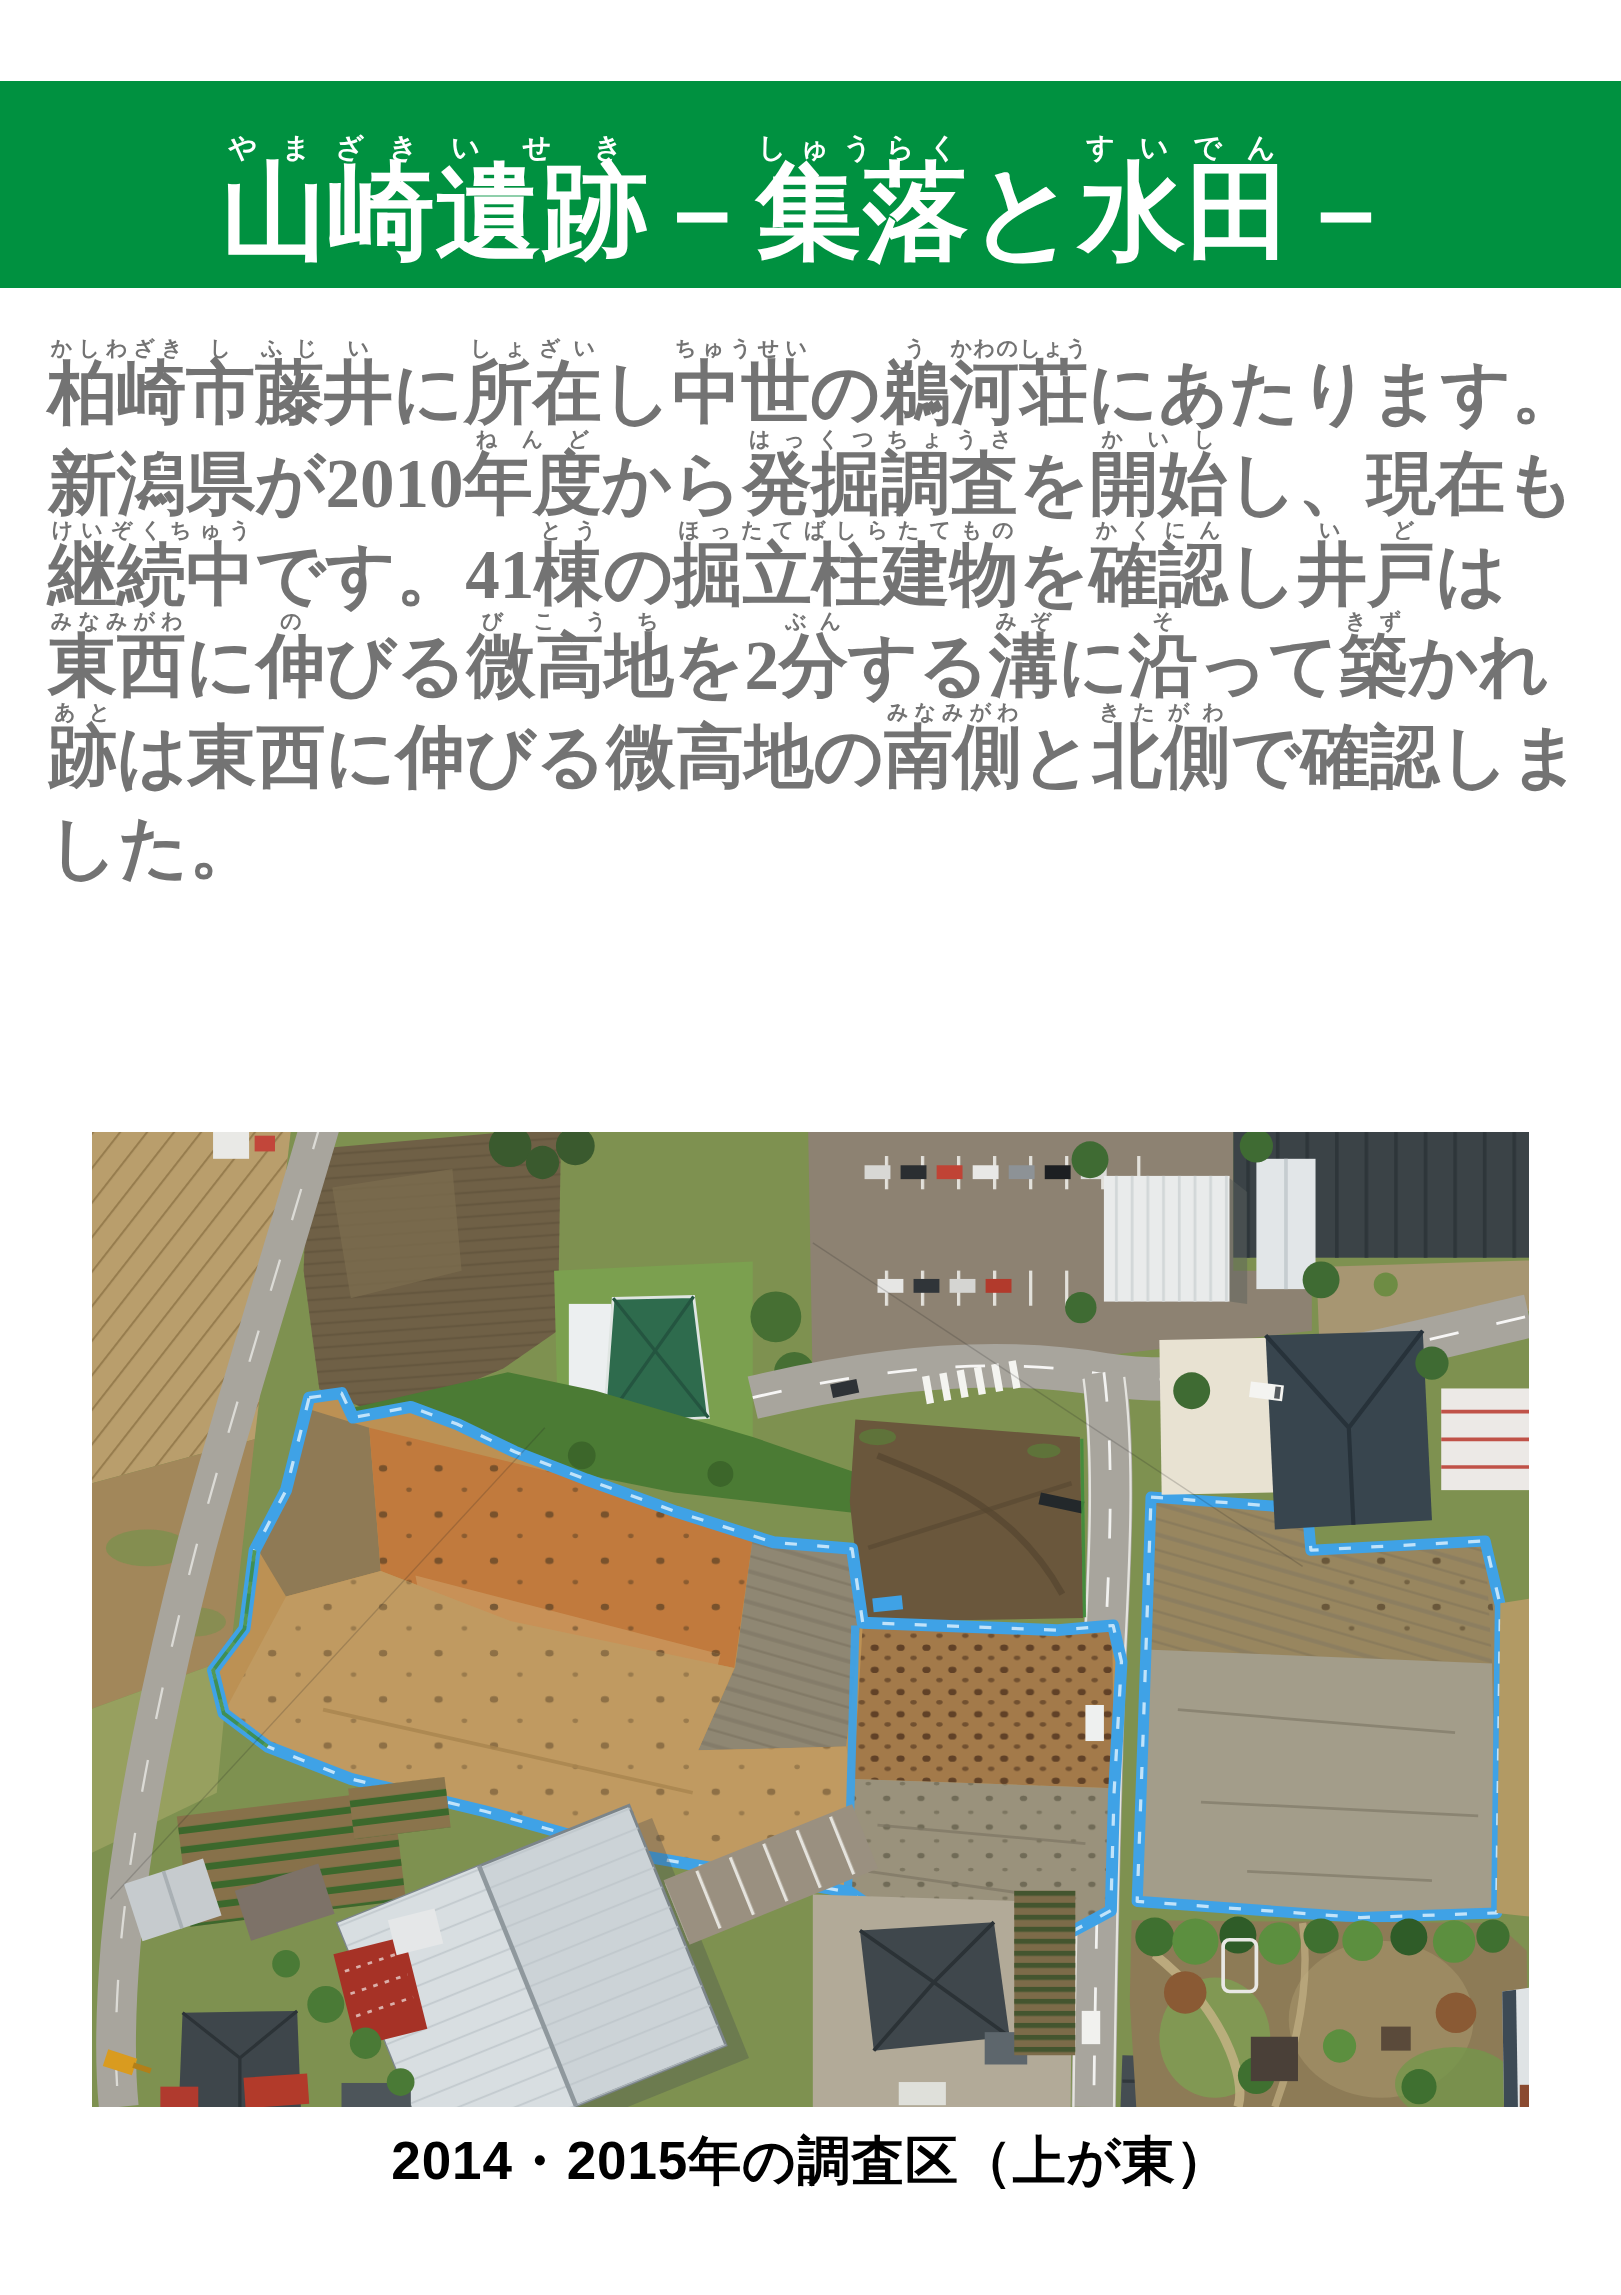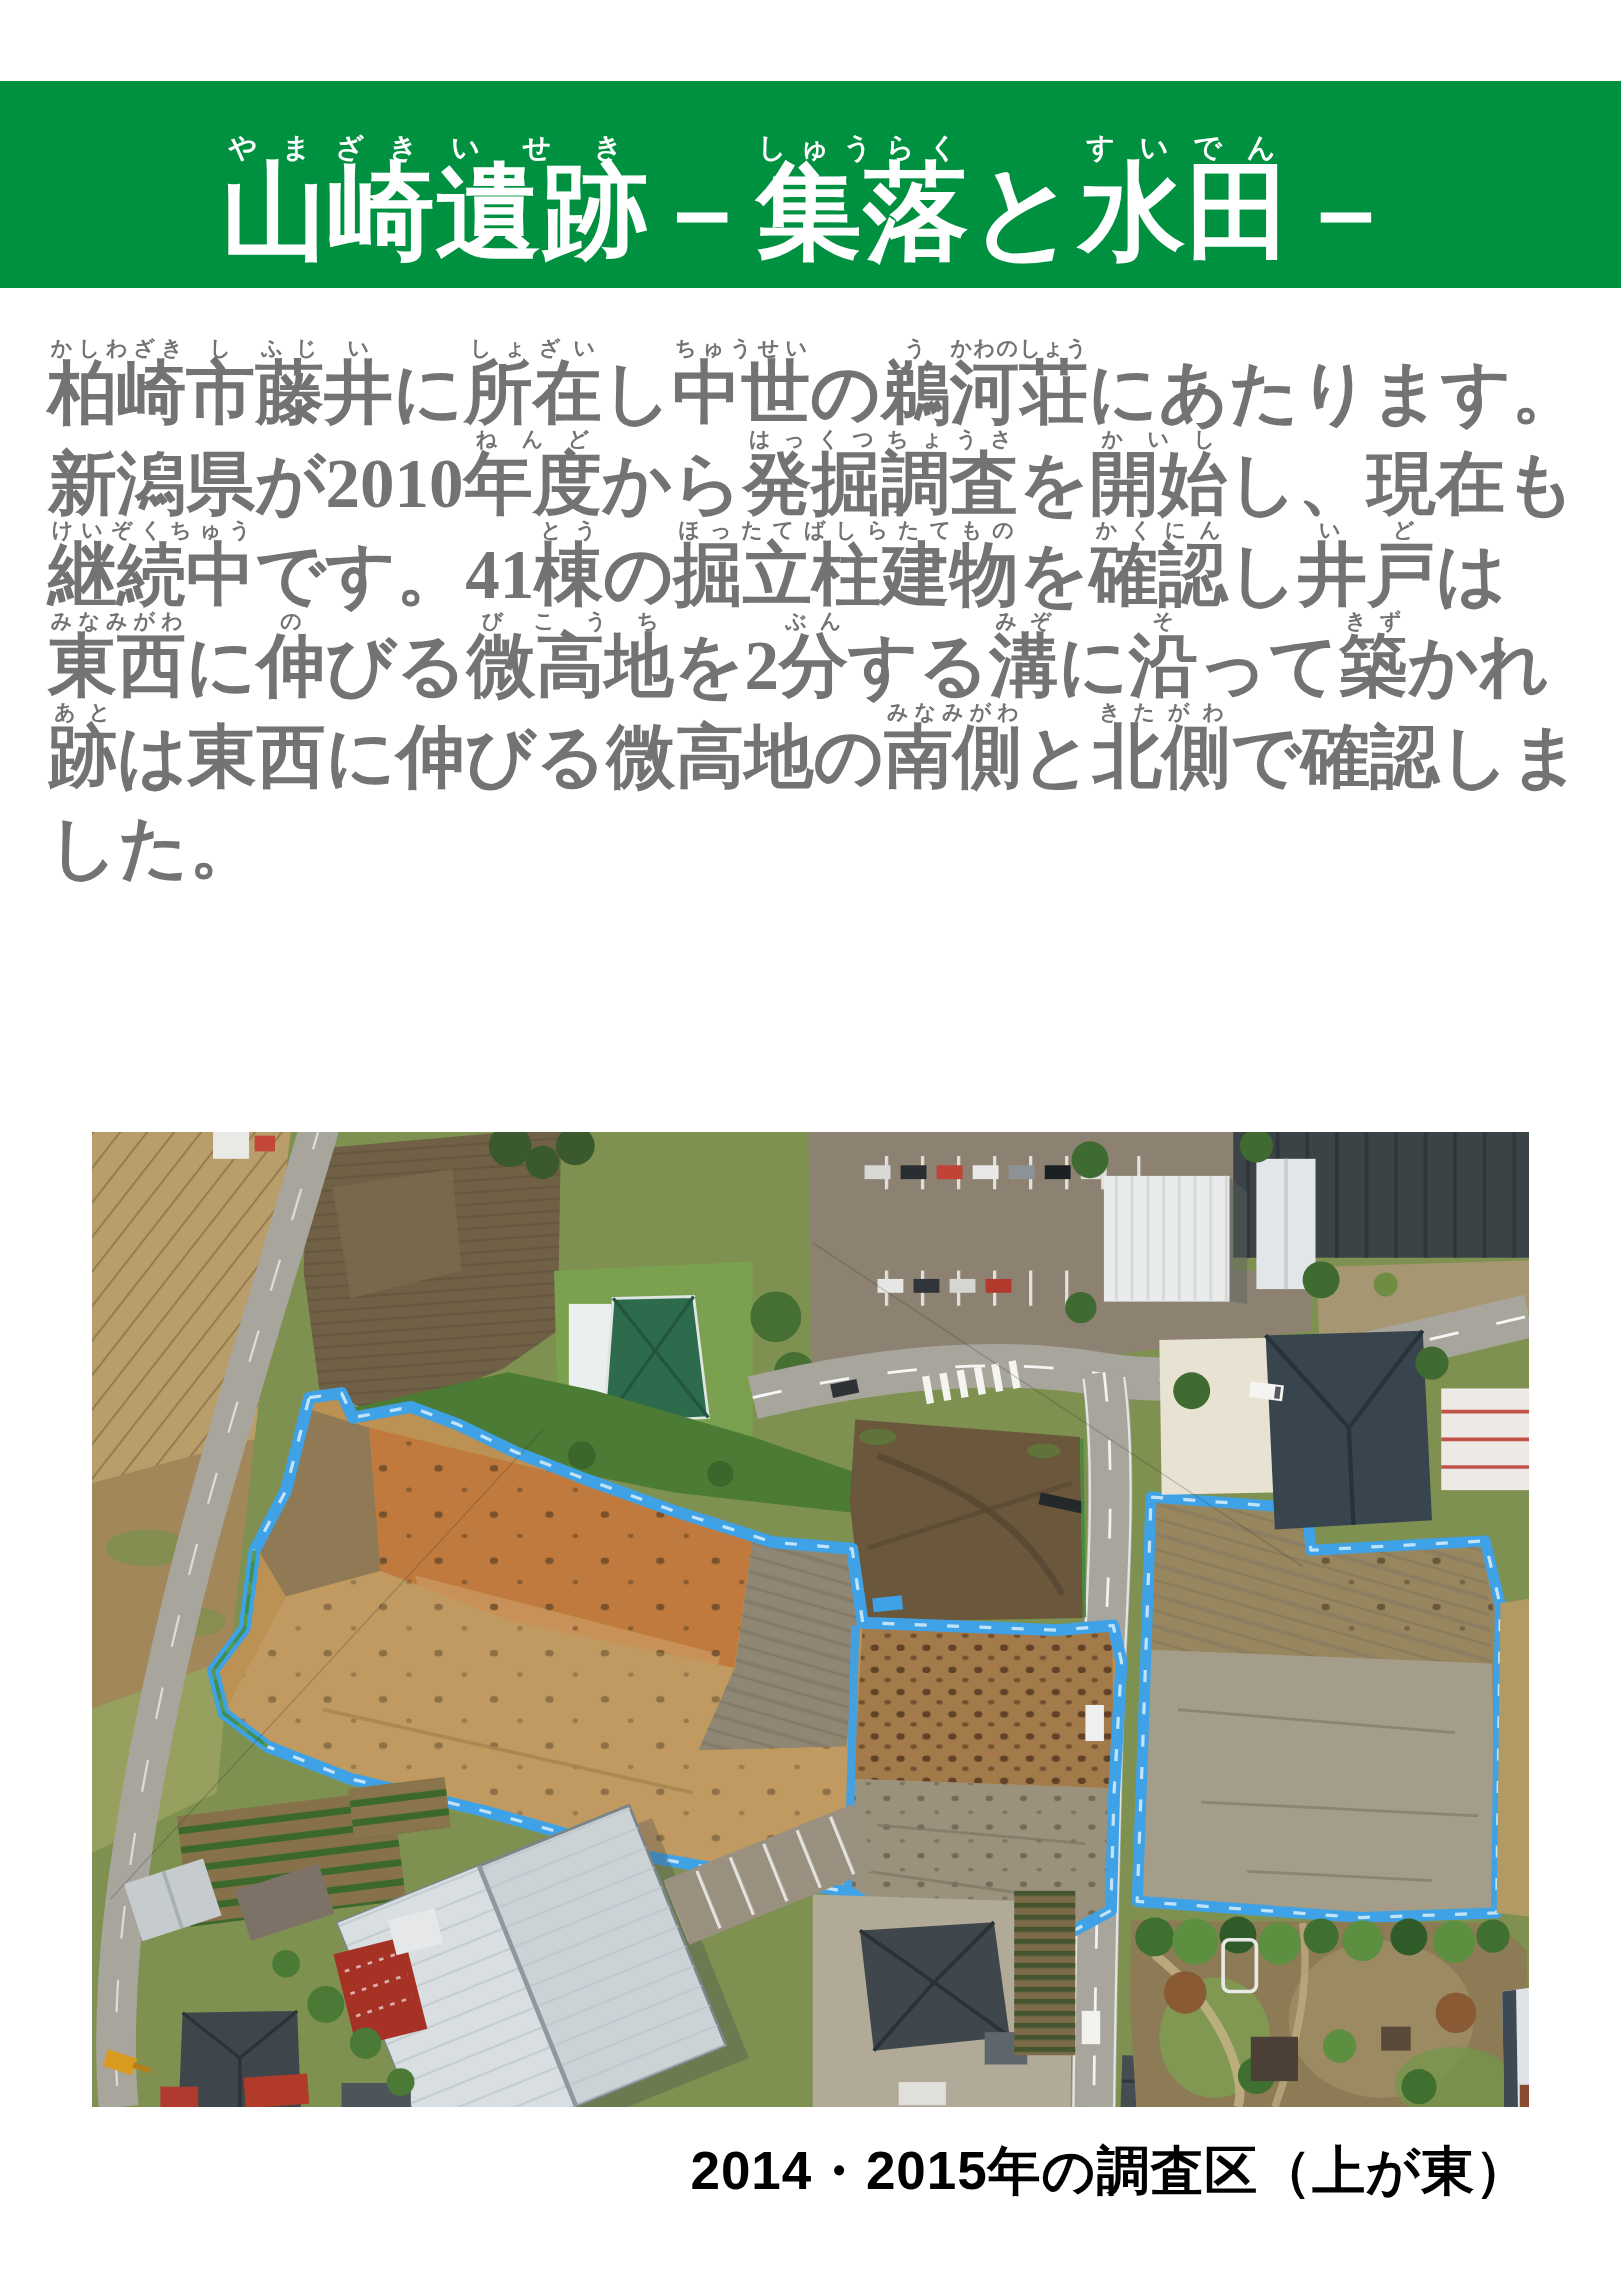--- a/index.html
+++ b/index.html
@@ -16,21 +16,21 @@
 
   
   .body-text{position:absolute;top:348px;left:48px;width:1539px;color:#737373;
              font-family:"Liberation Serif",serif;font-size:69px;font-weight:bold;}
   .body-text .line{height:91px;display:flex;align-items:flex-end;white-space:nowrap;overflow:visible;}
   .body-text rt{font-size:21px;font-weight:bold;letter-spacing:0.5px;}
 
   
   .photo-fig{position:absolute;top:1132px;left:92px;width:1437px;margin:0;}
   .photo-fig svg{display:block;width:1437px;height:975px;}
-  .caption{margin-top:29px;width:1437px;text-align:right;color:#000;
+  .caption{margin-top:19px;width:1437px;text-align:center;color:#000;
            font-size:53px;font-weight:bold;font-family:"Liberation Sans",sans-serif;letter-spacing:0.9px;}
 </style>
 </head>
 <body>
 
 <div class="page">
 
   <header class="banner" style="background: rgb(0, 145, 64);">
     <h1 class="title" style="color: rgb(255, 255, 255);"><ruby>山崎<rt>やまざき</rt></ruby><ruby>遺跡<rt>いせき</rt></ruby>－<ruby>集落<rt>しゅうらく</rt></ruby>と<ruby>水田<rt>すいでん</rt></ruby>－</h1>
   </header>

